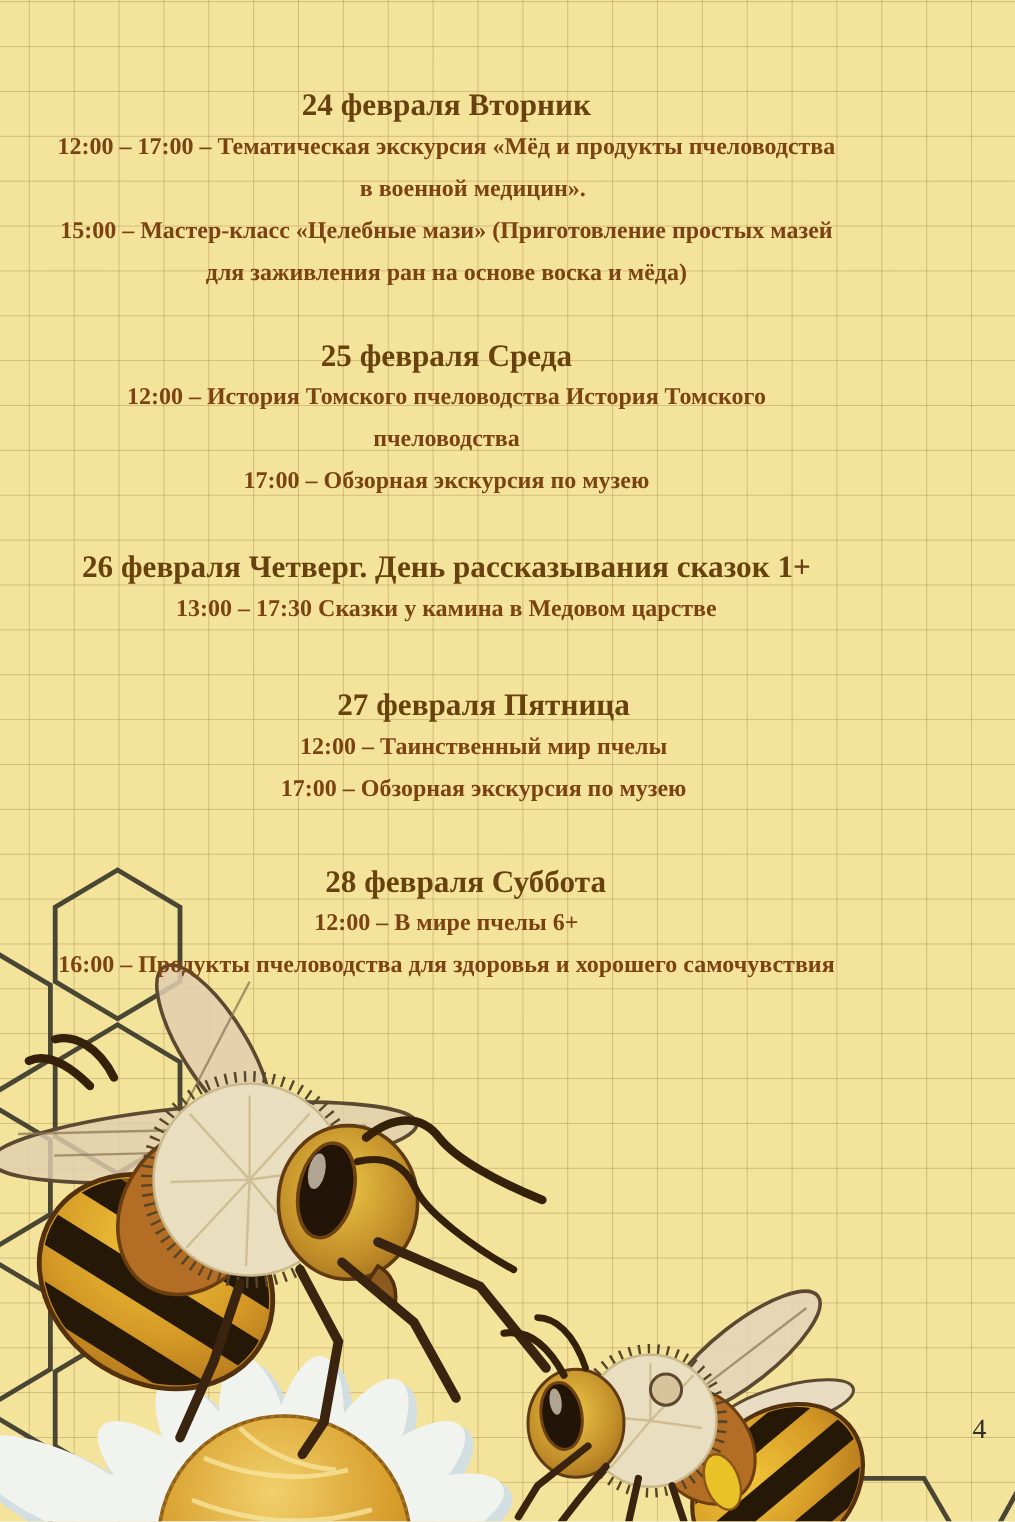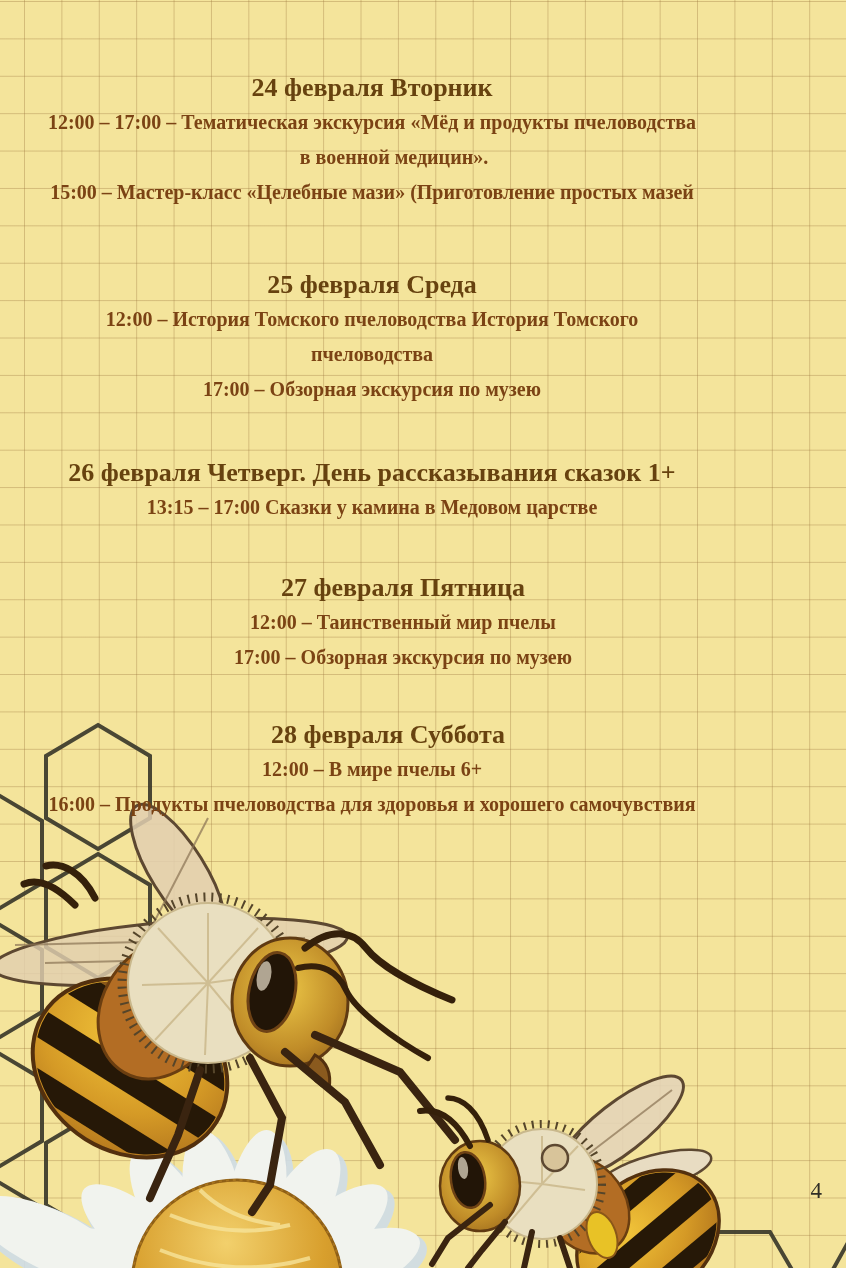--- a/index.html
+++ b/index.html
@@ -193,30 +193,31 @@
       </g>
     </g>
   </svg>
 
   <div class="schedule-layer" id="schedule">
       <div class="section" style="top: 70px;">
         <div class="day-header" style="color: rgb(103, 66, 15);">24 февраля Вторник</div>
         <div class="event-line" style="color: rgb(123, 67, 20);">12:00 – 17:00 – Тематическая экскурсия «Мёд и продукты пчеловодства</div>
         <div class="event-line" style="color: rgb(123, 67, 20); margin-left: 44px;">в военной медицин».</div>
         <div class="event-line" style="color: rgb(123, 67, 20);">15:00 – Мастер-класс «Целебные мази» (Приготовление простых мазей</div>
-      </div>
-      <div class="section" style="top: 267px;">
+        <div class="event-line" style="color: rgb(123, 67, 20);">для заживления ран на основе воска и мёда)</div>
+      </div>
+      <div class="section" style="top: 279px;">
         <div class="day-header" style="color: rgb(103, 66, 15);">25 февраля Среда</div>
         <div class="event-line" style="color: rgb(123, 67, 20);">12:00 – История Томского пчеловодства История Томского</div>
         <div class="event-line" style="color: rgb(123, 67, 20);">пчеловодства</div>
         <div class="event-line" style="color: rgb(123, 67, 20);">17:00 – Обзорная экскурсия по музею</div>
       </div>
       <div class="section" style="top: 455px;">
         <div class="day-header" style="color: rgb(103, 66, 15);">26 февраля Четверг. День рассказывания сказок 1+</div>
-        <div class="event-line" style="color: rgb(123, 67, 20);">13:15 – 17:00 Сказки у камина в Медовом царстве</div>
+        <div class="event-line" style="color: rgb(123, 67, 20);">13:00 – 17:30 Сказки у камина в Медовом царстве</div>
       </div>
       <div class="section" style="top: 570px; margin-left: 31px;">
         <div class="day-header" style="color: rgb(103, 66, 15);">27 февраля Пятница</div>
         <div class="event-line" style="color: rgb(123, 67, 20);">12:00 – Таинственный мир пчелы</div>
         <div class="event-line" style="color: rgb(123, 67, 20);">17:00 – Обзорная экскурсия по музею</div>
       </div>
       <div class="section" style="top: 717px;">
         <div class="day-header" style="color: rgb(103, 66, 15); padding-left: 32px;">28 февраля Суббота</div>
         <div class="event-line" style="color: rgb(123, 67, 20);">12:00 – В мире пчелы 6+</div>
         <div class="event-line" style="color: rgb(123, 67, 20);">16:00 – Продукты пчеловодства для здоровья и хорошего самочувствия</div>

